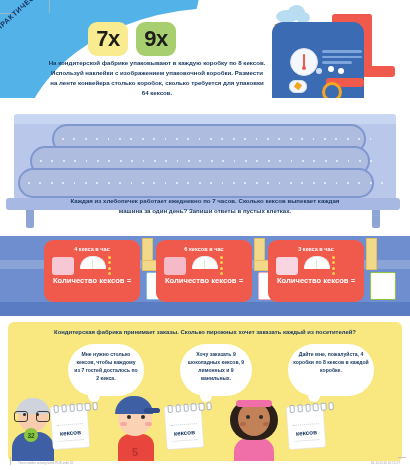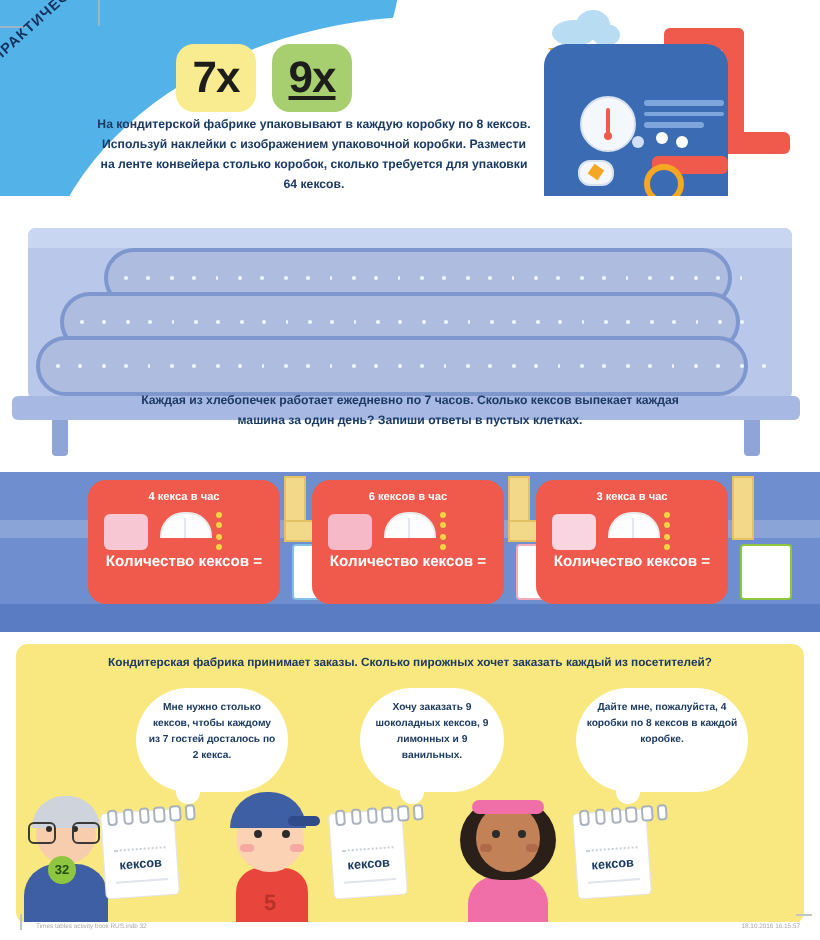--- a/index.html
+++ b/index.html
@@ -68,21 +68,21 @@
     width: 40px; height: 34px;
     border-radius: 9px;
     display: flex; align-items: center; justify-content: center;
     font-size: 22px; font-weight: bold;
     color: #1d1d1b;
     letter-spacing: -0.5px;
     line-height: 1;
   }
   .badge-0 { background: #f9eb8f; }
   .badge-1 { background: #9d95cf; }
-  .badge-2 { background: #a8cf6f; text-decoration: underline; }
+  .badge-2 { background: #a8cf6f; }
 
   .intro {
     position: absolute; left: 48px; top: 58px;
     width: 218px;
     text-align: center;
     color: #1b3a63;
     font-size: 6.1px;
     font-weight: bold;
     line-height: 1.62;
   }

